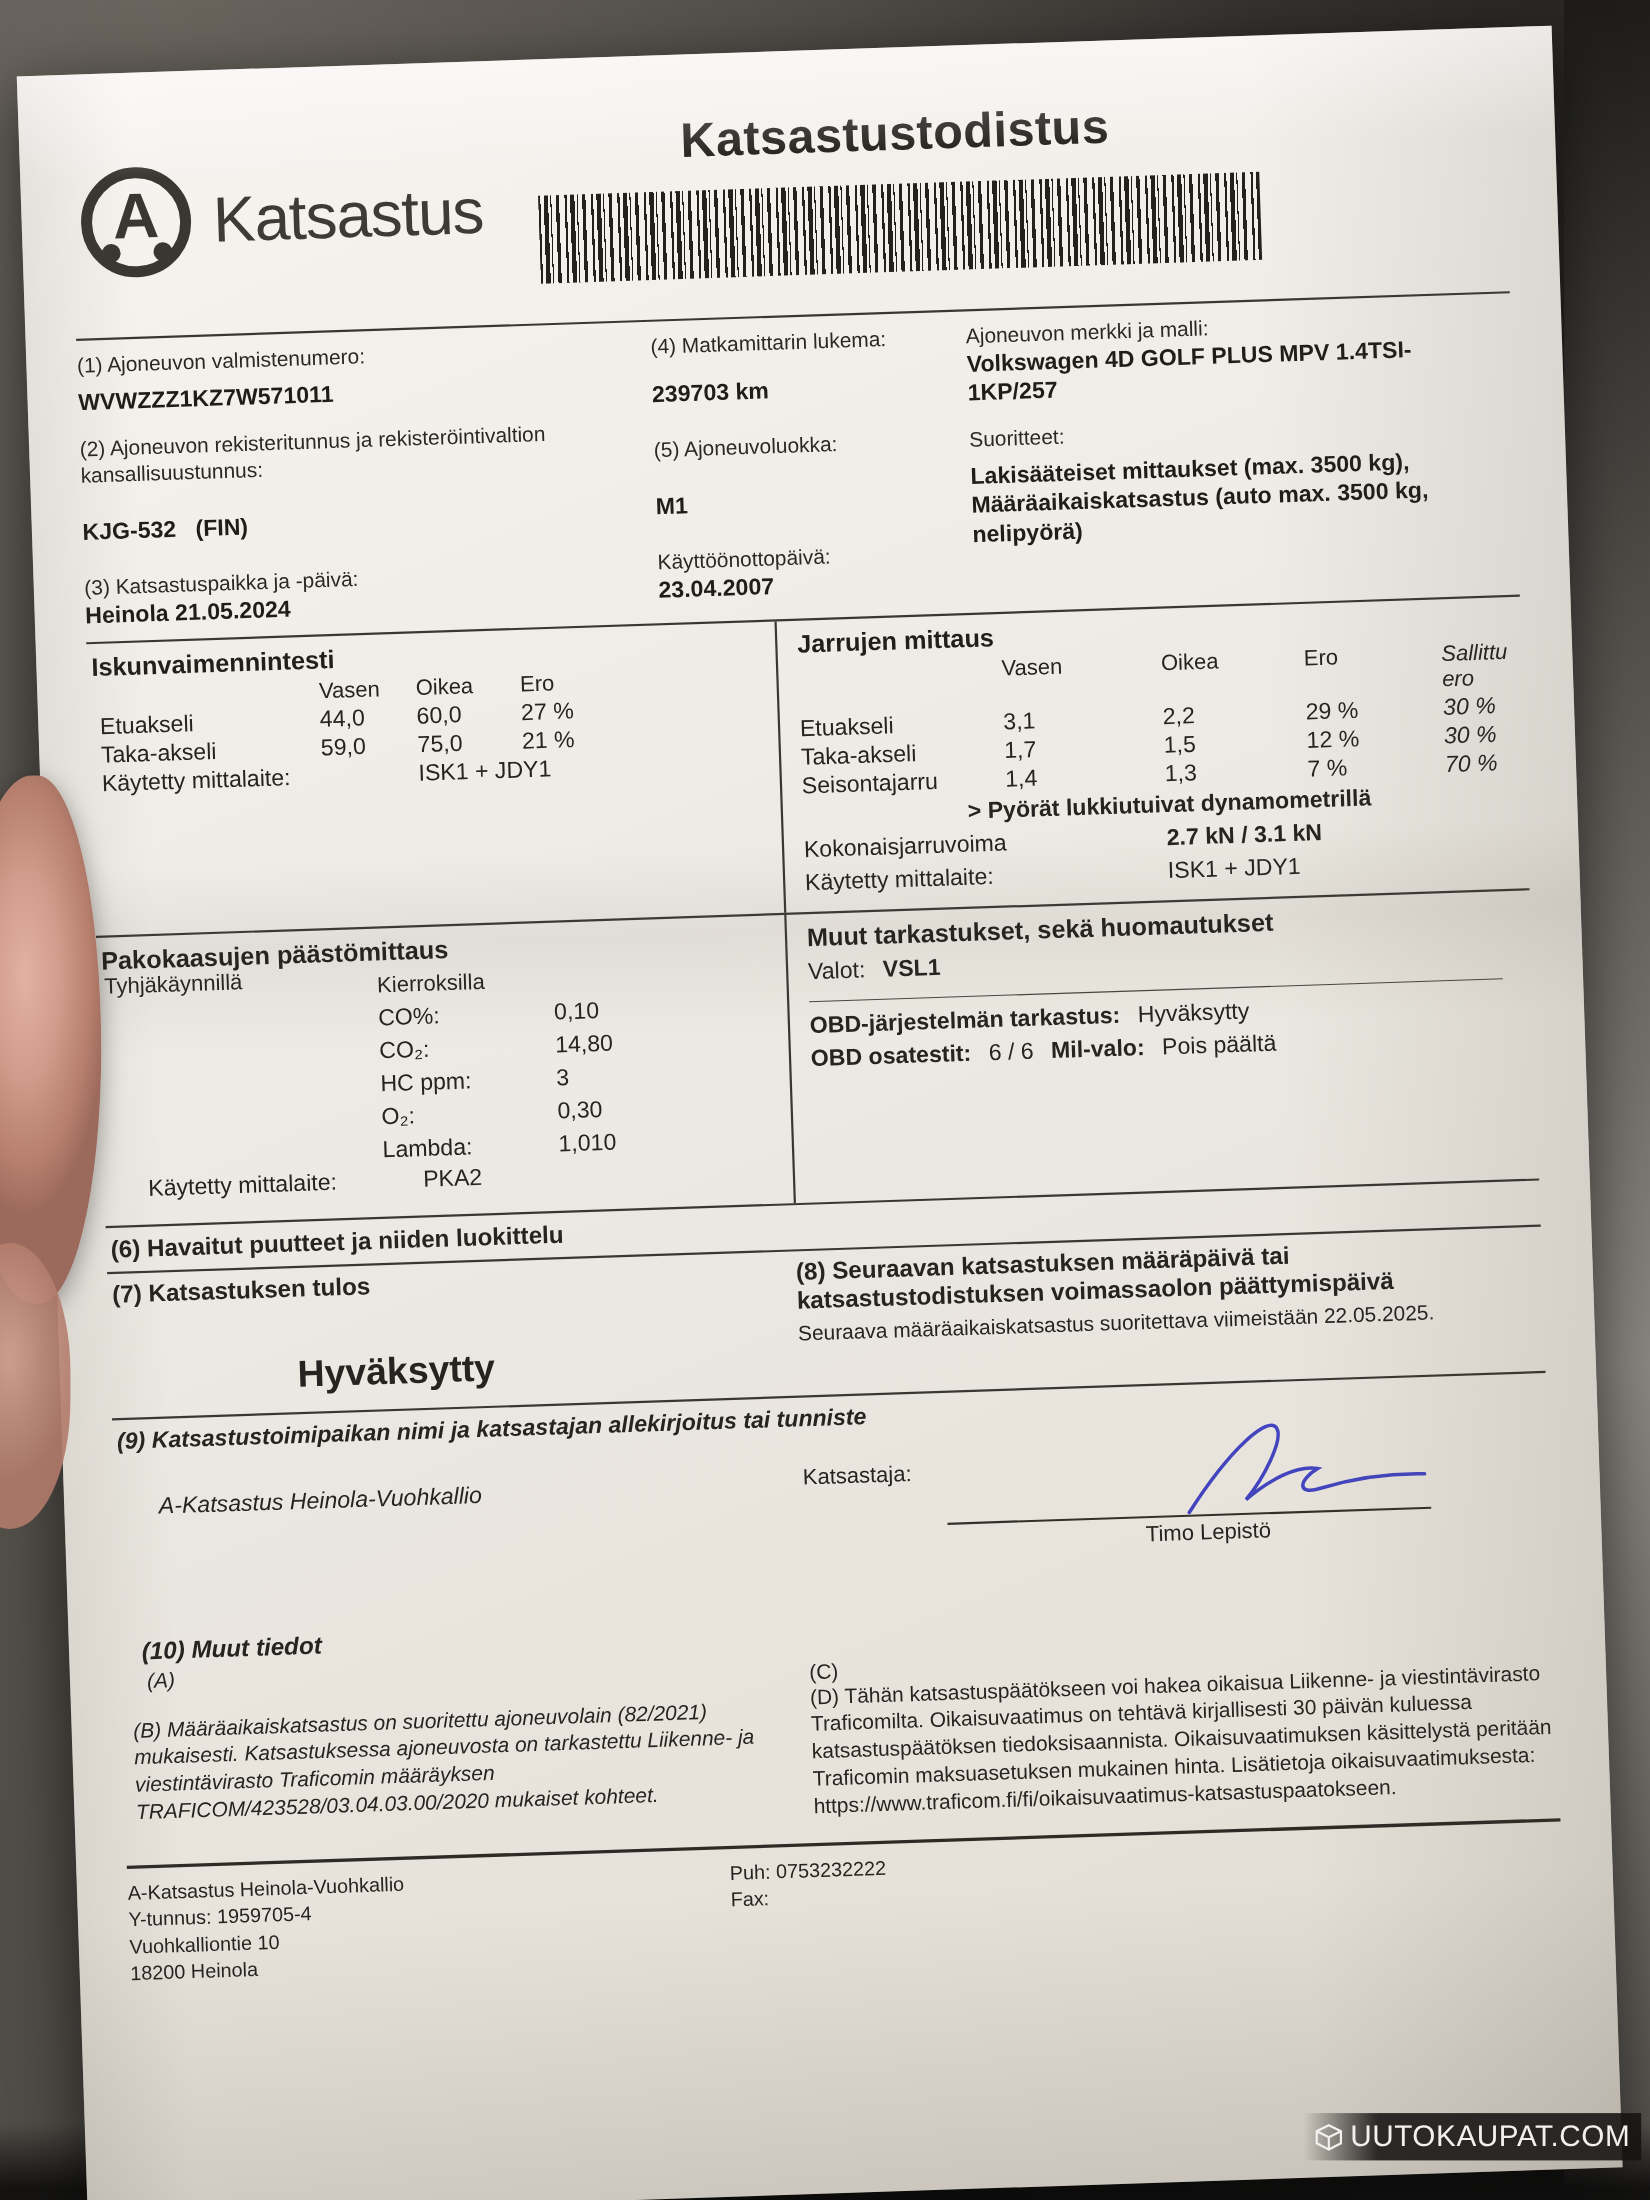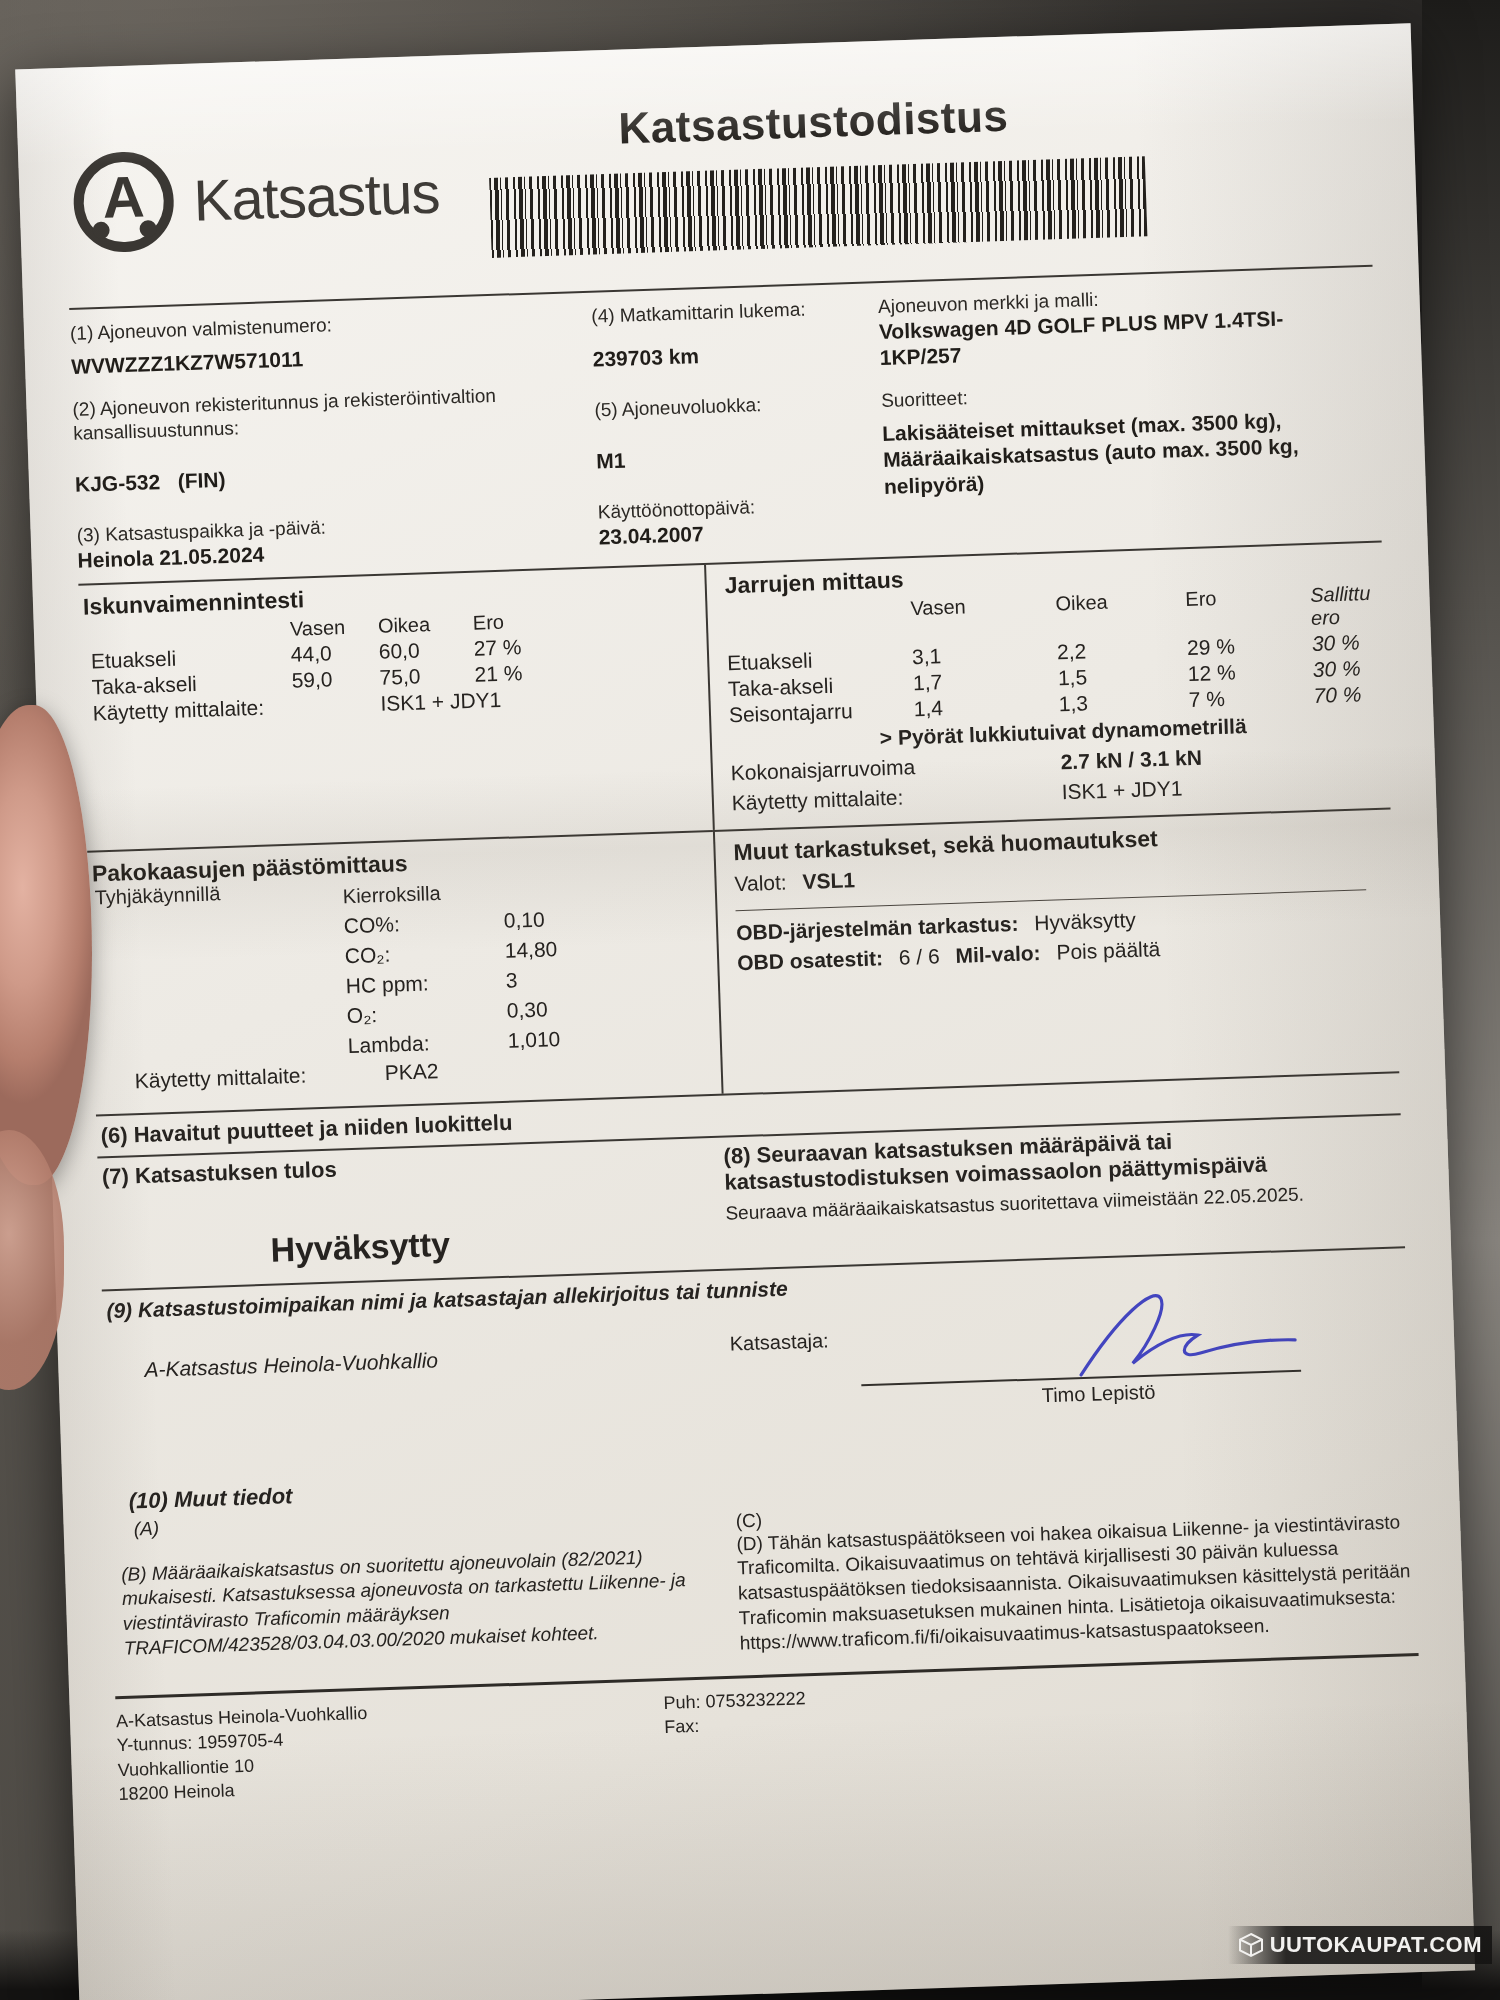--- a/index.html
+++ b/index.html
@@ -94,21 +94,21 @@
   .sB{font-size:19px;font-style:italic;line-height:1.3;margin:22px 0 0 10px;}
   .sC{font-size:19px;margin-top:56px;}
   .sD{font-size:19px;line-height:1.3;word-break:break-word;}
   
   .footer{display:grid;grid-template-columns:42% 58%;border-top:3px solid #2e2b27;padding-top:10px;}
   .faddr div{font-size:18px;line-height:1.35;}
   .fright div{font-size:18px;line-height:1.35;}
   
   .wm{position:absolute;right:8px;bottom:36px;z-index:9;display:flex;align-items:center;gap:6px;
     padding:6px 10px;background:linear-gradient(90deg,rgba(20,19,18,0),rgba(20,19,18,.88) 22%);}
-  .wm-text{color:#f2f1ef;font-size:22px;font-weight:bold;letter-spacing:.5px;}
+  .wm-text{color:#f2f1ef;font-size:27px;font-weight:normal;letter-spacing:.5px;}
 </style>
 </head>
 <body>
 
 <div class="photo">
   <div class="right-strip"></div>
   <div class="bottom-dark"></div>
 
   <div class="paper">
 

